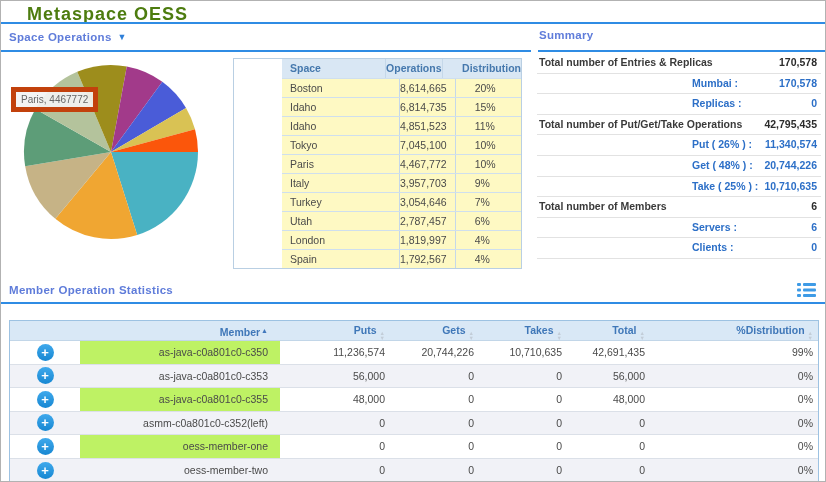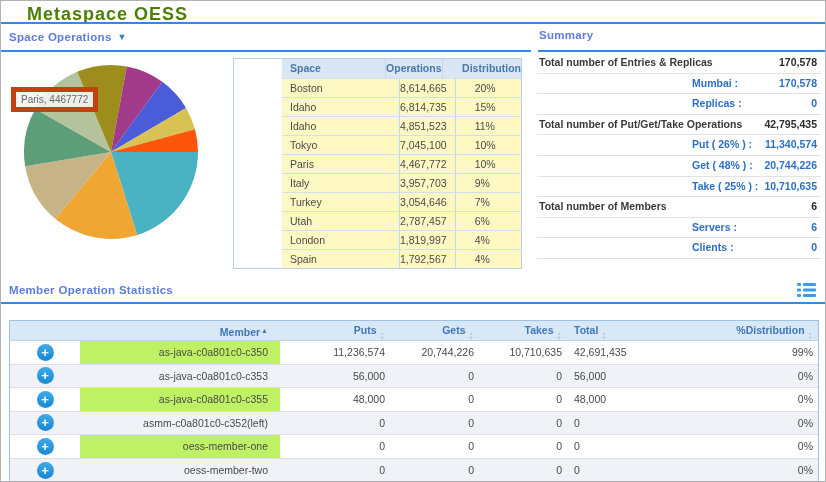--- a/index.html
+++ b/index.html
@@ -59,21 +59,21 @@
   .m-head { display:flex; height:20px; line-height:19px; background:#d9e8f6; color:#3f77b8; font-weight:bold; border-bottom:1px solid #c2d6e8; }
   .m-row { display:flex; height:23.5px; line-height:22px; color:#4a4a4a; border-bottom:1px solid #dbe0e8; background:#fff; }
   .m-row:last-child { border-bottom:none; }
   .m-row.even { background:#f1f2f7; }
   .mc-expand { width:70px; display:flex; align-items:center; justify-content:center; }
   .mc-member { width:200px; text-align:right; padding-right:12px; }
   .m-row.odd .mc-member { background:#bef264; }
   .mc-puts  { width:117px; text-align:right; padding-right:12px; }
   .mc-gets  { width:89px;  text-align:right; padding-right:12px; }
   .mc-takes { width:88px;  text-align:right; padding-right:12px; }
-  .mc-total { width:83px;  padding-right:12px; }
+  .mc-total { width:83px;  text-align:right; padding-right:12px; }
   .mc-dist  { flex:1; text-align:right; padding-right:5px; }
   .sort-asc { color:#4178bd; font-size:7px; vertical-align:3px; margin-left:1px; }
   .sort-both { display:inline-flex; flex-direction:column; vertical-align:-1px; margin-left:3px; font-size:5.5px; line-height:4.5px; color:#c3cdd8; }
   .expand-btn {
     width:17px; height:17px; border-radius:50%;
     background:linear-gradient(#3fa9ec,#1787d2); border:none;
     color:#fff; font-size:13px; font-weight:bold; line-height:15px; text-align:center;
     cursor:pointer; padding:0;
   }
 </style>

